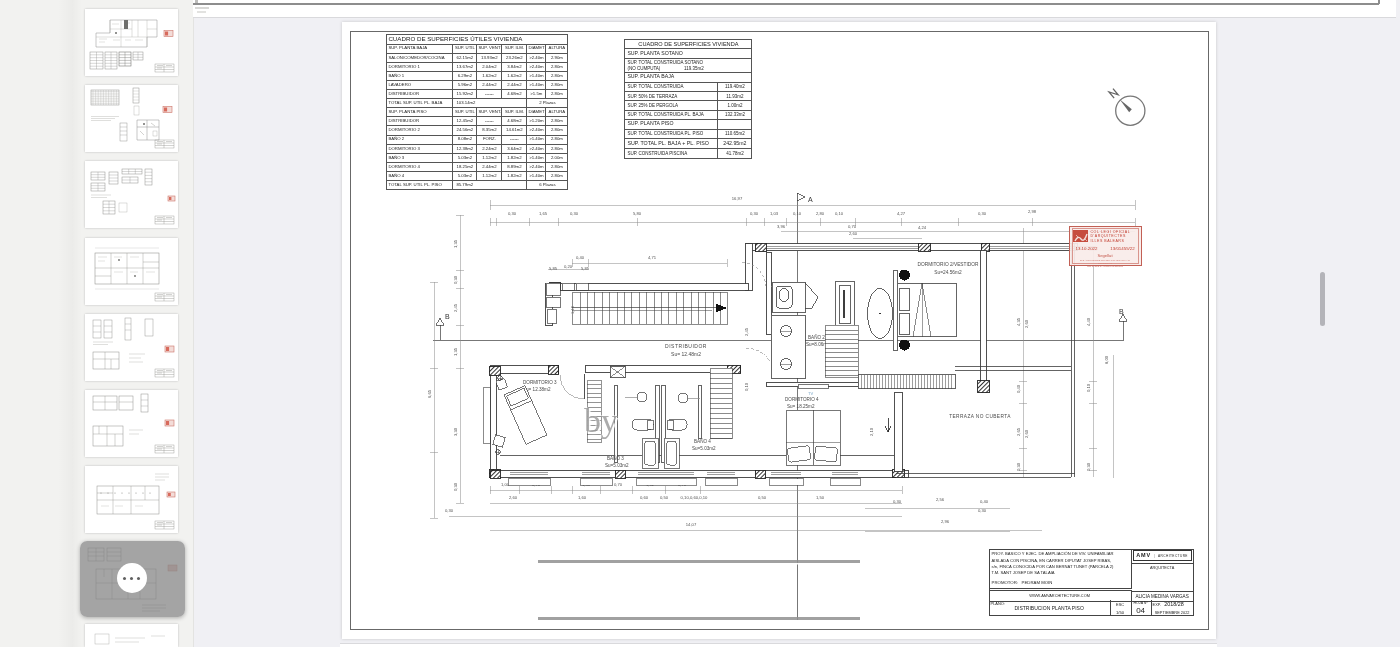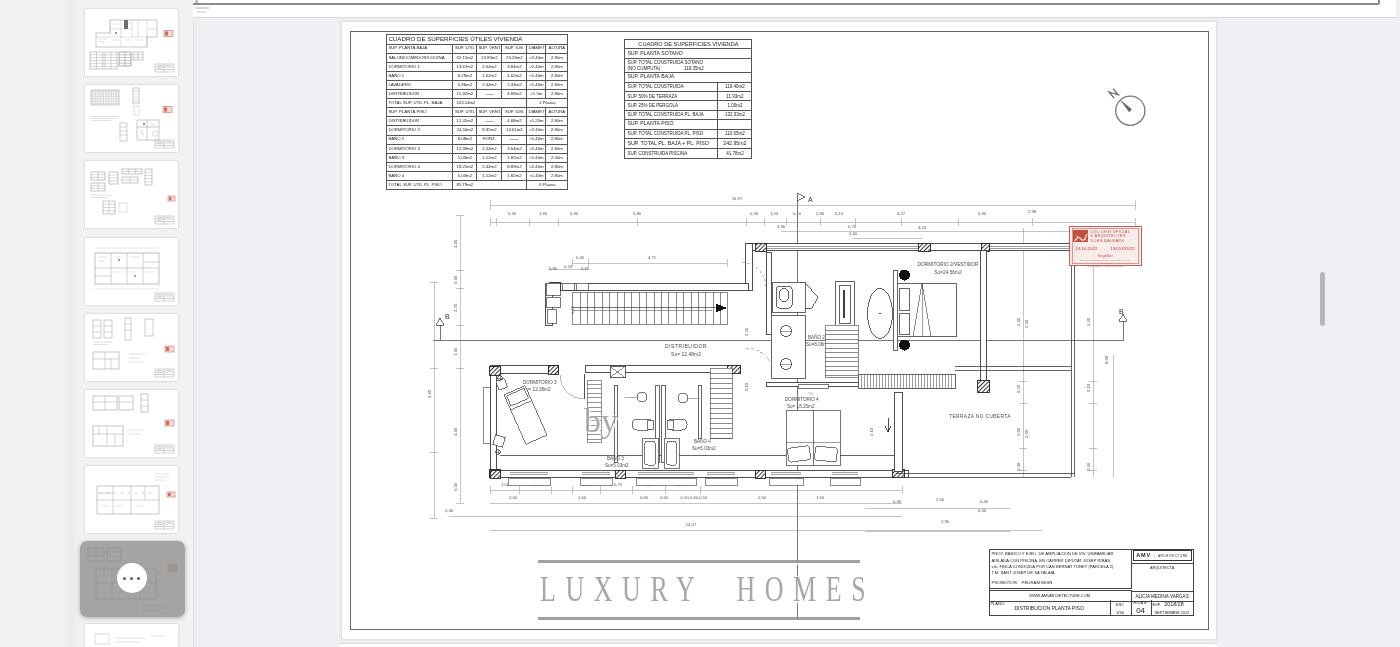--- a/index.html
+++ b/index.html
@@ -976,21 +976,20 @@
           <line x1="554" y1="451.5" x2="732.5" y2="451.5"></line>
           <line x1="554" y1="455" x2="729" y2="455"></line>
         </g>
       </svg>
 
 <div style="position:absolute;left:242px;top:380px;width:80px;font-family:'Liberation Serif',serif;font-size:34px;color:rgba(150,150,150,0.8);text-shadow:1.5px 1.5px 1px rgba(255,255,255,0.95),-1px -1px 0 rgba(255,255,255,0.5);">by</div>
 
 
 <div style="position:absolute;left:196px;top:538px;width:322px;height:2.6px;background:rgba(145,145,145,0.85);box-shadow:1.5px 1.5px 0 rgba(255,255,255,0.95);"></div>
 
-<div style="position:absolute;left:198px;top:548px;width:330px;font-family:'Liberation Serif',serif;font-size:35px;letter-spacing:13px;color:rgba(148,148,148,0.82);text-shadow:1.5px 1.5px 1px rgba(255,255,255,0.95),-1px -1px 0 rgba(255,255,255,0.5);white-space:nowrap;"><span style="display:inline-block;transform:scale(0.74,1);transform-origin:0 0;">LUXURY&nbsp;&nbsp;HOMES</span></div>
 
 <div style="position:absolute;left:196px;top:595px;width:322px;height:2.6px;background:rgba(145,145,145,0.85);box-shadow:1.5px 1.5px 0 rgba(255,255,255,0.95);"></div>
 
 <div style="position:absolute;left:726.5px;top:203.8px;width:71px;height:38.5px;background:rgba(249,236,234,0.93);border:1px solid #c26055;font-family:'Liberation Sans',sans-serif;">
 <div style="position:absolute;left:2px;top:1.5px;right:2px;bottom:1.5px;border:0.5px solid #d9958d;"></div>
 <div style="position:absolute;left:3px;top:3px;width:15px;height:12.5px;background:#c64c3e;">
 <svg width="16" height="13" viewBox="0 0 16 13">
             <path d="M2 10 Q5 4 8 8 Q11 12 14 3" stroke="#f3dedb" stroke-width="1.4" fill="none"></path>
             <path d="M3 4 l3 3 M12 8 l2 2" stroke="#f3dedb" stroke-width="0.7"></path>
           </svg></div>

